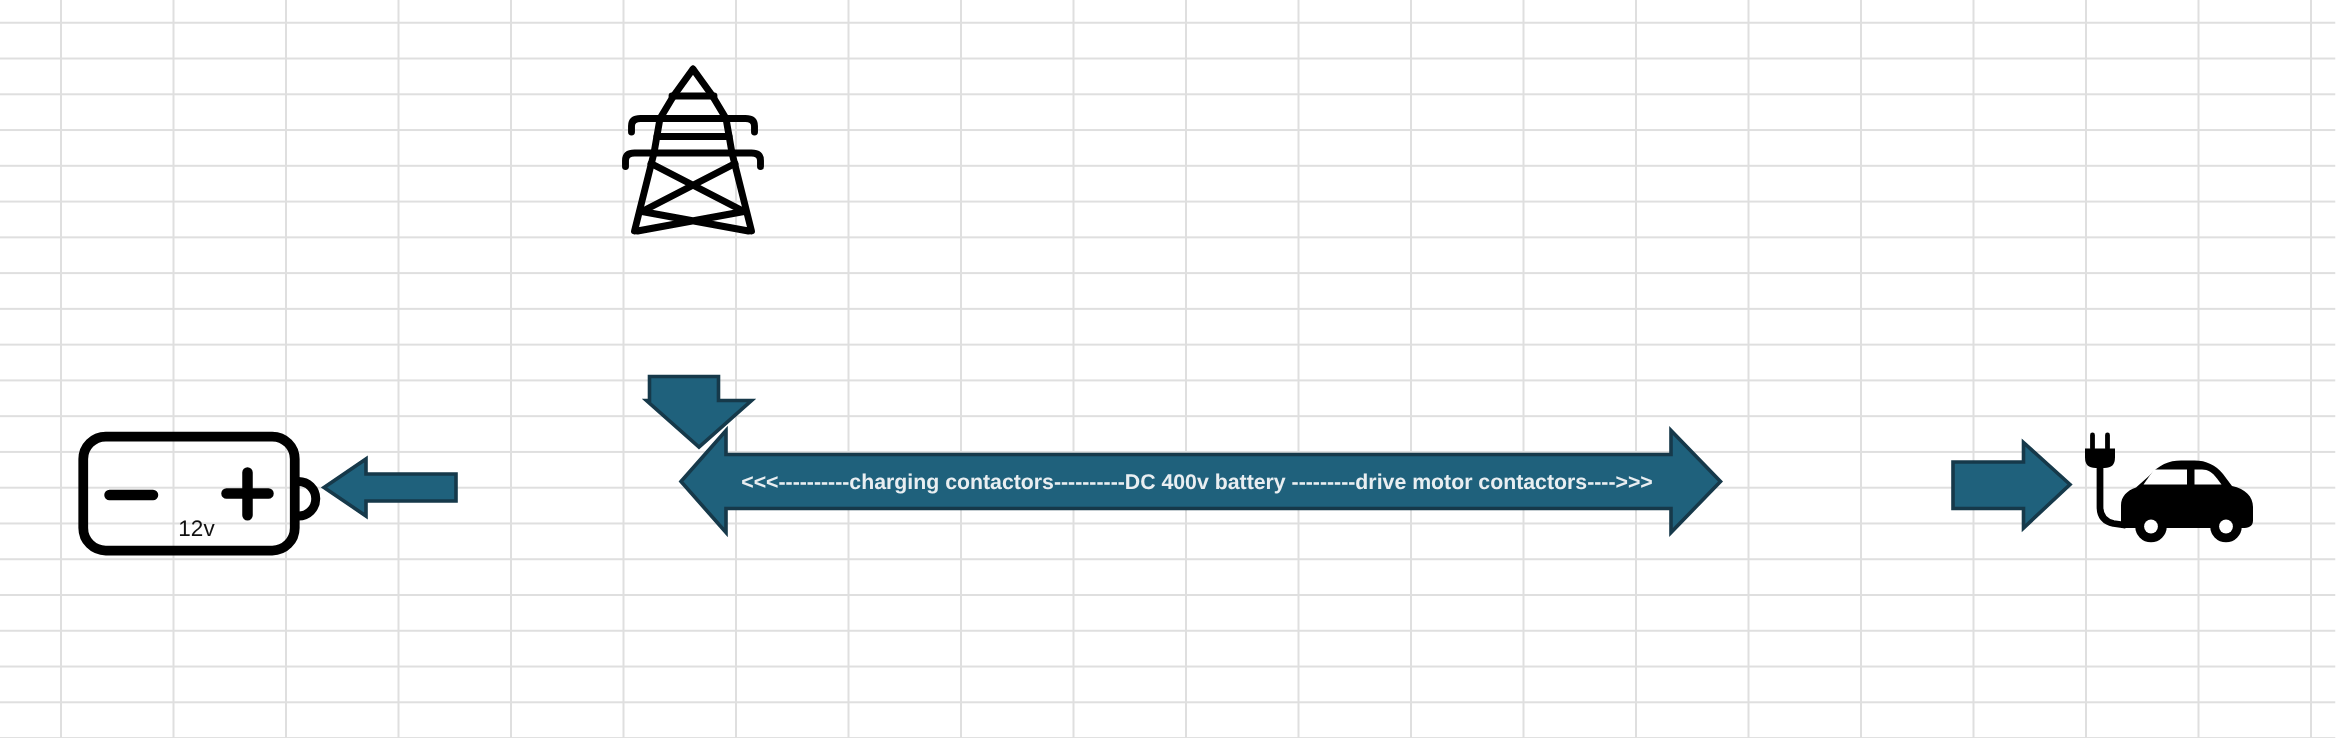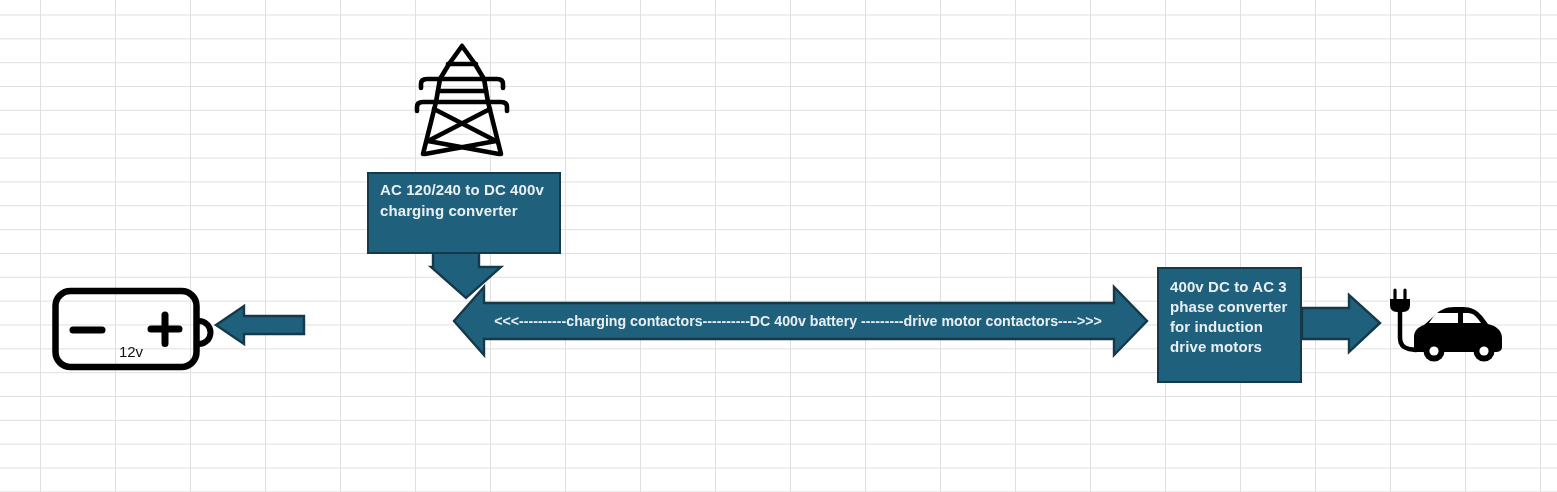--- a/index.html
+++ b/index.html
@@ -90,21 +90,15 @@
       <circle cx="1484" cy="351" r="10.5" fill="var(--icon-color)"></circle>
       <circle cx="1484" cy="351" r="4.6" fill="#ffffff"></circle>
       <g>
         <path d="M1395,290 V299 M1405,290 V299" class="ink" stroke-width="3.2"></path>
         <path fill="var(--icon-color)" d="M1390,299 H1410 V305 Q1410,312 1403,312 H1397 Q1390,312 1390,305 Z"></path>
         <path d="M1400,312 V338 Q1400,347 1409,349 L1416,350" class="ink" stroke-width="4.5"></path>
       </g>
     </g>
   </svg>
 
-  <div class="box box1">
-    <span>AC 120/240 to DC 400v charging converter</span>
-  </div>
 
 
-  <div class="box box3">
-    <span>400v DC to AC 3 phase converter for induction drive motors</span>
-  </div>
 </div>
 
 </body></html>

